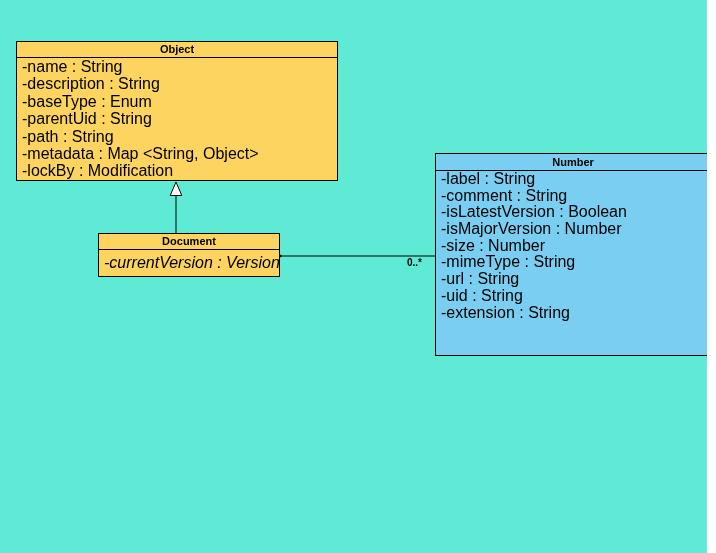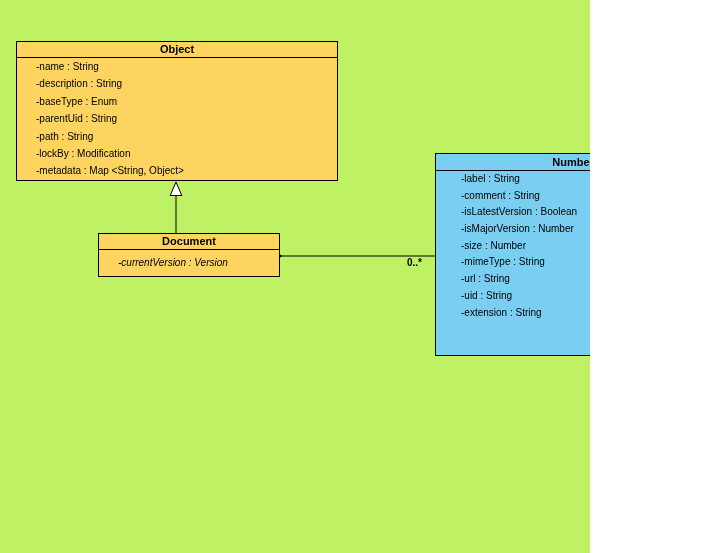--- a/index.html
+++ b/index.html
@@ -1,20 +1,20 @@
 <!DOCTYPE html>
 <html><head>
 <meta charset="utf-8">
 <style>
   html, body { margin: 0; padding: 0; background: #ffffff; }
   .canvas {
     position: relative;
-    width: 590px;
+    width: 707px;
     height: 553px;
-    background: #bef264;
+    background: #5eead4;
     font-family: "Liberation Sans", sans-serif;
     color: #000000;
     overflow: hidden;
   }
   .edges-layer {
     position: absolute;
     left: 0; top: 0;
     width: 716px; height: 553px;
   }
   .uml-class {
@@ -28,27 +28,27 @@
     border-bottom: 1px solid #000000;
     font-weight: bold;
     font-size: 11px;
     text-align: center;
     height: 15px;
     line-height: 15px;
     overflow: hidden;
   }
   .uml-class.version-box .uml-title { height: 16px; line-height: 16px; }
   .uml-attr {
-    font-size: 10px;
-    padding-left: 19px;
+    font-size: 16px;
+    padding-left: 5px;
     white-space: nowrap;
     overflow: hidden;
   }
   .object-box  .uml-attr { height: 17.4px; line-height: 17.4px; }
-  .version-box .uml-attr { height: 16.7px; line-height: 16.7px; margin-left: 6px; }
+  .version-box .uml-attr { height: 16.7px; line-height: 16.7px; }
   .document-box .uml-attr { height: 26px; line-height: 26px; font-style: italic; }
   .multiplicity {
     position: absolute;
     left: 378px;
     top: 257px;
     width: 44px;
     text-align: right;
     font-size: 10px;
     font-weight: bold;
     line-height: 11px;
@@ -73,22 +73,22 @@
   </svg>
 
   <div class="uml-class yellow object-box" style="left:16px; top:41px; width:322px; height:140px;">
     <div class="uml-title">Object</div>
     <div>
       <div class="uml-attr">-name : String</div>
       <div class="uml-attr">-description : String</div>
       <div class="uml-attr">-baseType : Enum</div>
       <div class="uml-attr">-parentUid : String</div>
       <div class="uml-attr">-path : String</div>
+      <div class="uml-attr">-metadata : Map &lt;String, Object&gt;</div>
       <div class="uml-attr">-lockBy : Modification</div>
-      <div class="uml-attr">-metadata : Map &lt;String, Object&gt;</div>
     </div>
   </div>
 
   <div class="uml-class yellow document-box" style="left:98px; top:233px; width:182px; height:44px;">
     <div class="uml-title">Document</div>
     <div>
       <div class="uml-attr">-currentVersion : Version</div>
     </div>
   </div>
 

